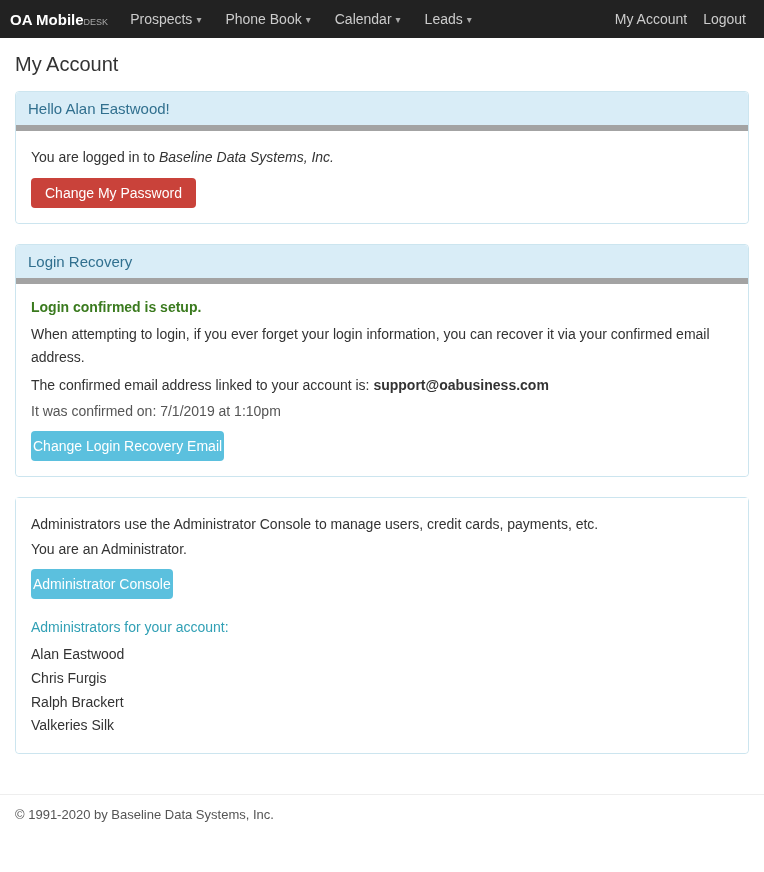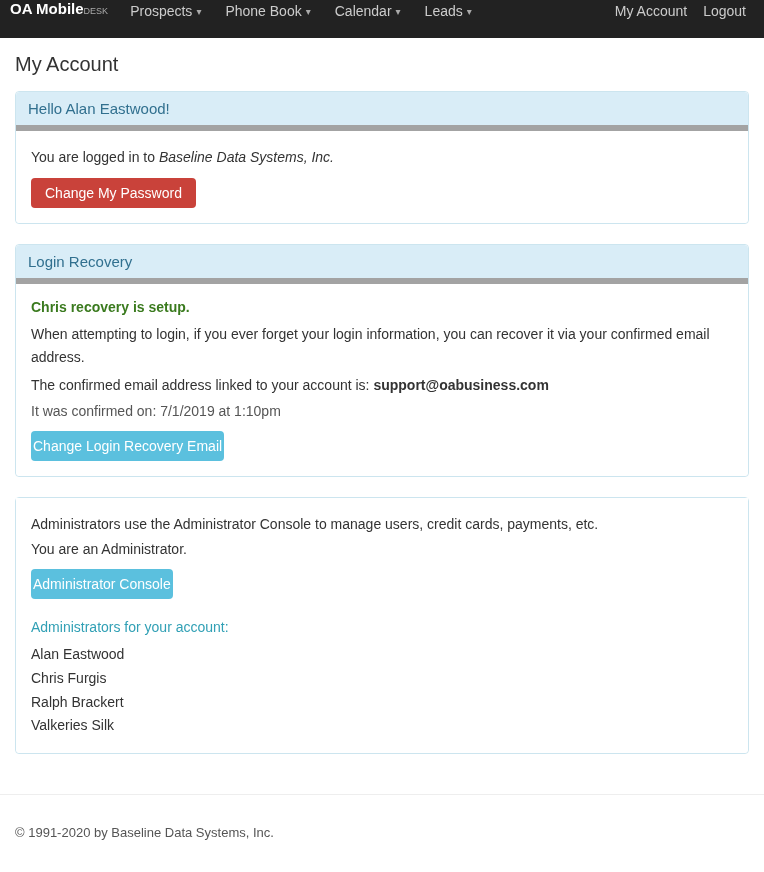--- a/index.html
+++ b/index.html
@@ -3,21 +3,21 @@
   <meta charset="utf-8">
   <style>
     * { margin: 0; padding: 0; box-sizing: border-box; }
     body { font-family: Arial, Helvetica, sans-serif; font-size: 14px; color: #333; background: #fff; width: 764px; }
 
     
     .navbar {
       background-color: #222;
       color: #ccc;
       display: flex;
-      align-items: flex-start;
+      align-items: center;
       height: 38px;
       padding: 0 10px;
     }
     .navbar-brand {
       color: #fff;
       font-weight: bold;
       font-size: 15px;
       margin-right: 10px;
       display: flex;
       align-items: baseline;
@@ -128,21 +128,21 @@
     .admin-you { margin-bottom: 12px; }
     .admin-list-label {
       color: #31a0b5;
       margin-bottom: 8px;
       margin-top: 20px;
     }
     .admin-name { line-height: 1.7; }
 
     
     .footer {
-      padding: 30px 15px;
+      padding: 12px 15px;
       color: #555;
       font-size: 13px;
       border-top: 1px solid #eee;
       margin-top: 5px;
     }
   </style>
 </head>
 <body>
 
 <nav class="navbar">
@@ -188,21 +188,21 @@
       <p class="login-text">
         <span>You are logged in to </span><em>Baseline Data Systems, Inc.</em>
       </p>
       <button class="btn-danger">Change My Password</button>
     </div>
   </div>
 
   <div class="panel">
     <div class="panel-header">Login Recovery</div>
     <div class="panel-body">
-      <p class="recovery-setup">Chris recovery is setup.</p>
+      <p class="recovery-setup">Login confirmed is setup.</p>
       <p class="recovery-info">When attempting to login, if you ever forget your login information, you can recover it via your confirmed email address.</p>
       <p class="recovery-info">
         <span>The confirmed email address linked to your account is: </span><span class="recovery-email-bold">support@oabusiness.com</span>
       </p>
       <p class="confirmed-on">It was confirmed on: 7/1/2019 at 1:10pm</p>
       <button class="btn-info">Change Login Recovery Email</button>
     </div>
   </div>
 
   <div class="panel">

